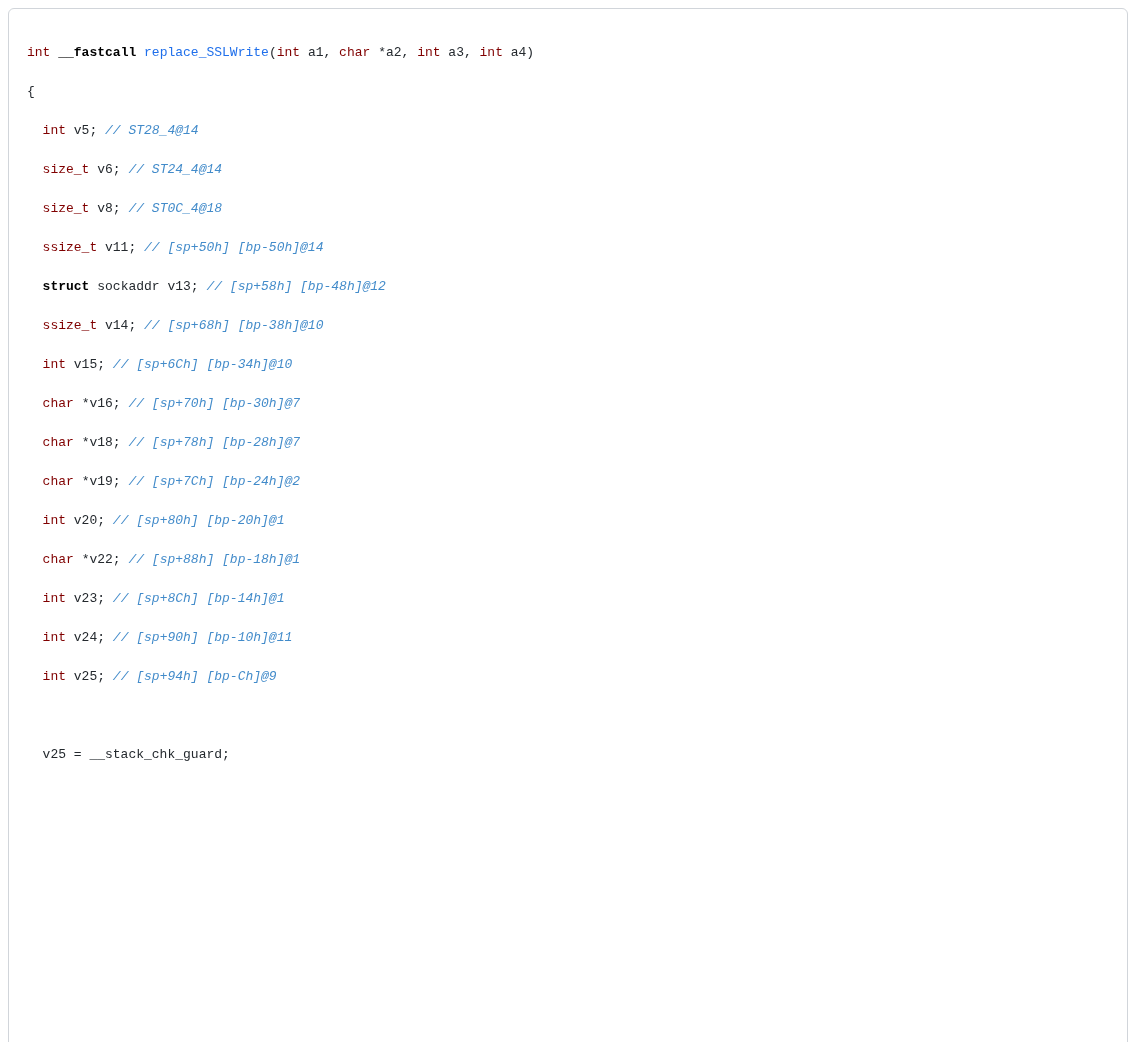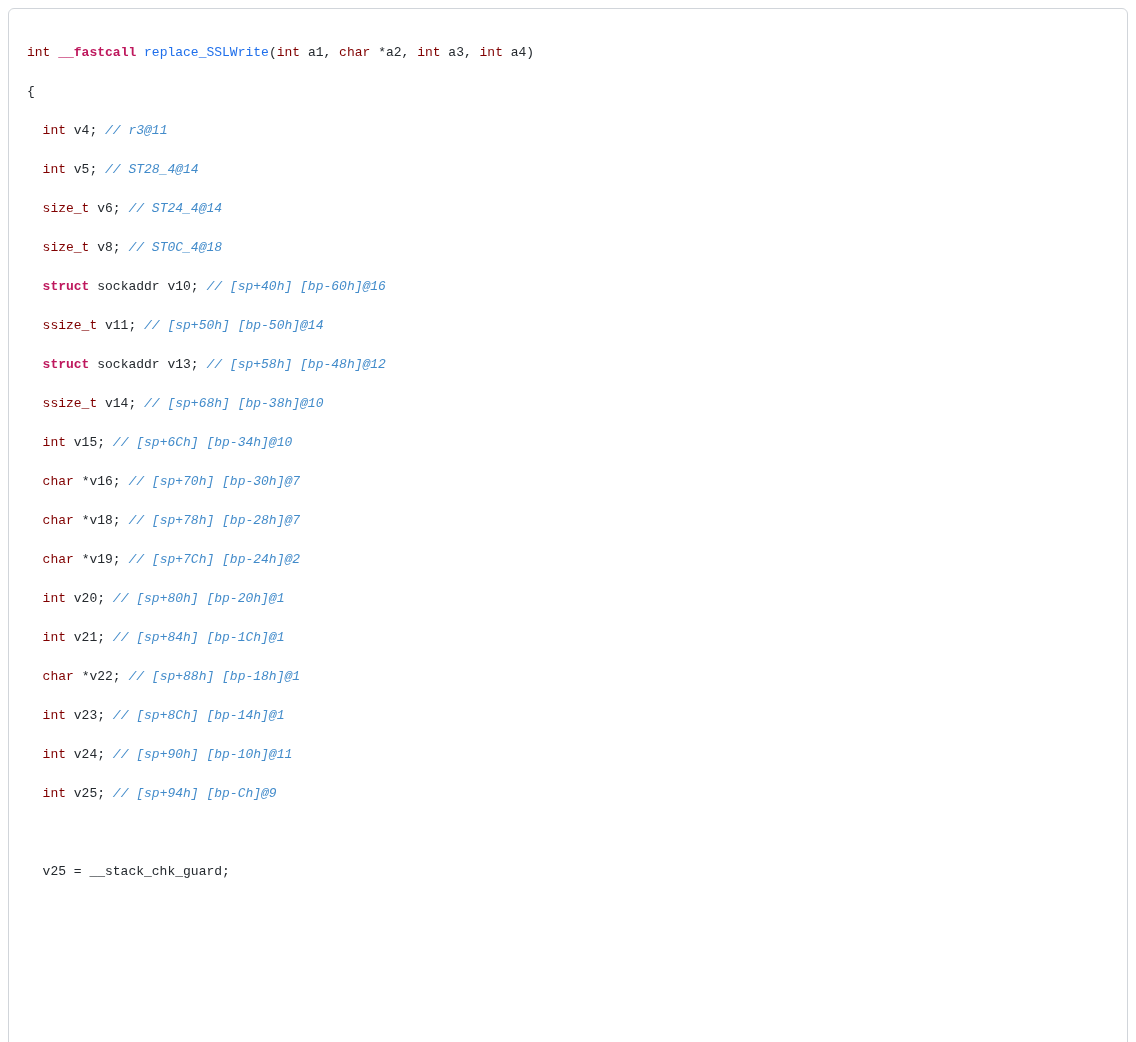--- a/index.html
+++ b/index.html
@@ -14,45 +14,42 @@
   .code-container {
     border: 1px solid #d1d5da;
     border-radius: 6px;
     padding: 14px 18px;
     background: #ffffff;
     overflow: auto;
     white-space: pre;
   }
   .line { display: block; }
   .t-type   { color: #800000; }  
-  .t-kw     { color: #be185d; font-weight: bold; } 
+  .t-kw     { color: #000000; font-weight: bold; } 
   .t-func   { color: #1f6feb; } 
   .t-cmt    { color: #428bca; font-style: italic; } 
   .t-plain  { color: #24292e; }
 </style>
 </head>
 <body>
 
 <div class="code-container">
 <span class="line"><span class="t-type">int</span><span class="t-plain"> </span><span class="t-kw">__fastcall</span><span class="t-plain"> </span><span class="t-func">replace_SSLWrite</span><span class="t-plain">(</span><span class="t-type">int</span><span class="t-plain"> a1, </span><span class="t-type">char</span><span class="t-plain"> *a2, </span><span class="t-type">int</span><span class="t-plain"> a3, </span><span class="t-type">int</span><span class="t-plain"> a4)</span></span>
 <span class="line"><span class="t-plain">{</span></span>
-<span class="line"><span class="t-plain">  </span><span class="t-type">int</span><span class="t-plain"> v4; </span><span class="t-cmt">// r3@11</span></span>
 <span class="line"><span class="t-plain">  </span><span class="t-type">int</span><span class="t-plain"> v5; </span><span class="t-cmt">// ST28_4@14</span></span>
 <span class="line"><span class="t-plain">  </span><span class="t-type">size_t</span><span class="t-plain"> v6; </span><span class="t-cmt">// ST24_4@14</span></span>
 <span class="line"><span class="t-plain">  </span><span class="t-type">size_t</span><span class="t-plain"> v8; </span><span class="t-cmt">// ST0C_4@18</span></span>
-<span class="line"><span class="t-plain">  </span><span class="t-kw">struct</span><span class="t-plain"> sockaddr v10; </span><span class="t-cmt">// [sp+40h] [bp-60h]@16</span></span>
 <span class="line"><span class="t-plain">  </span><span class="t-type">ssize_t</span><span class="t-plain"> v11; </span><span class="t-cmt">// [sp+50h] [bp-50h]@14</span></span>
 <span class="line"><span class="t-plain">  </span><span class="t-kw">struct</span><span class="t-plain"> sockaddr v13; </span><span class="t-cmt">// [sp+58h] [bp-48h]@12</span></span>
 <span class="line"><span class="t-plain">  </span><span class="t-type">ssize_t</span><span class="t-plain"> v14; </span><span class="t-cmt">// [sp+68h] [bp-38h]@10</span></span>
 <span class="line"><span class="t-plain">  </span><span class="t-type">int</span><span class="t-plain"> v15; </span><span class="t-cmt">// [sp+6Ch] [bp-34h]@10</span></span>
 <span class="line"><span class="t-plain">  </span><span class="t-type">char</span><span class="t-plain"> *v16; </span><span class="t-cmt">// [sp+70h] [bp-30h]@7</span></span>
 <span class="line"><span class="t-plain">  </span><span class="t-type">char</span><span class="t-plain"> *v18; </span><span class="t-cmt">// [sp+78h] [bp-28h]@7</span></span>
 <span class="line"><span class="t-plain">  </span><span class="t-type">char</span><span class="t-plain"> *v19; </span><span class="t-cmt">// [sp+7Ch] [bp-24h]@2</span></span>
 <span class="line"><span class="t-plain">  </span><span class="t-type">int</span><span class="t-plain"> v20; </span><span class="t-cmt">// [sp+80h] [bp-20h]@1</span></span>
-<span class="line"><span class="t-plain">  </span><span class="t-type">int</span><span class="t-plain"> v21; </span><span class="t-cmt">// [sp+84h] [bp-1Ch]@1</span></span>
 <span class="line"><span class="t-plain">  </span><span class="t-type">char</span><span class="t-plain"> *v22; </span><span class="t-cmt">// [sp+88h] [bp-18h]@1</span></span>
 <span class="line"><span class="t-plain">  </span><span class="t-type">int</span><span class="t-plain"> v23; </span><span class="t-cmt">// [sp+8Ch] [bp-14h]@1</span></span>
 <span class="line"><span class="t-plain">  </span><span class="t-type">int</span><span class="t-plain"> v24; </span><span class="t-cmt">// [sp+90h] [bp-10h]@11</span></span>
 <span class="line"><span class="t-plain">  </span><span class="t-type">int</span><span class="t-plain"> v25; </span><span class="t-cmt">// [sp+94h] [bp-Ch]@9</span></span>
 <span class="line"> </span>
 <span class="line"><span class="t-plain">  v25 = __stack_chk_guard;</span></span>
 
 
 
 

